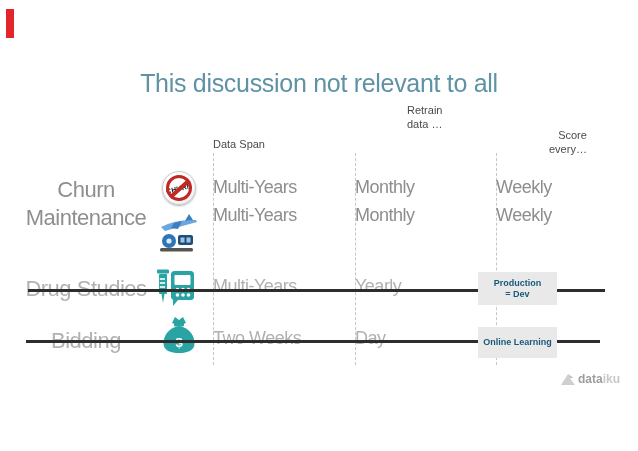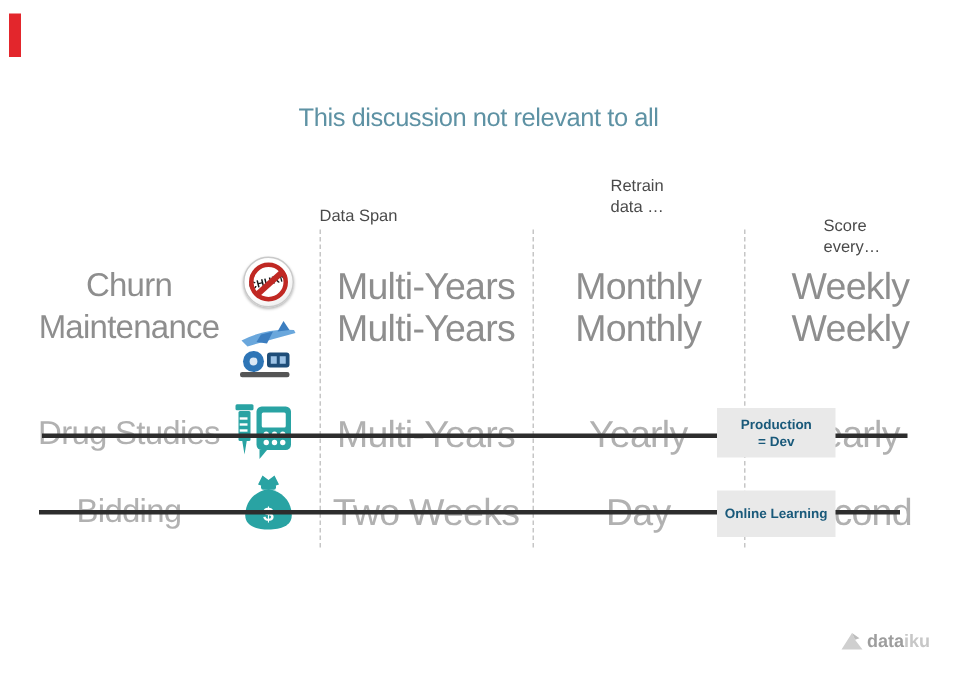--- a/index.html
+++ b/index.html
@@ -1,29 +1,29 @@
 <!DOCTYPE html>
 <html><head>
 <meta charset="utf-8">
 <style>
   html,body{margin:0;padding:0;background:#fff;}
   .slide{position:relative;width:638px;height:451px;background:#ffffff;overflow:hidden;
          font-family:"Liberation Sans",sans-serif;}
   .accent-bar{position:absolute;left:6px;top:9px;width:8px;height:29px;background:#e3262c;}
   .title{position:absolute;left:0;top:69px;width:100%;text-align:center;
-         font-size:17px;font-weight:300;color:#5e92a4;letter-spacing:-0.3px;}
+         font-size:25px;font-weight:300;color:#5e92a4;letter-spacing:-0.3px;}
   .col-head{position:absolute;font-size:11px;color:#4a4a4a;line-height:14px;}
   #head-span{left:213px;top:137px;width:142px;text-align:left;}
-  #head-retrain{left:407px;top:117px;text-align:center;}
-  #head-score{left:549px;top:128px;text-align:left;margin-top:16px;}
+  #head-retrain{left:407px;top:103px;text-align:center;}
+  #head-score{left:549px;top:128px;text-align:right;}
   .vline{position:absolute;top:153px;height:212px;width:0;border-left:1px dashed #c6c6c6;}
   .v1{left:213px}.v2{left:355px}.v3{left:496px}
   .row-label{position:absolute;left:0;width:172px;text-align:center;
              font-size:22px;font-weight:300;letter-spacing:-0.5px;color:#8e8e8e;z-index:1;}
-  .cell{position:absolute;text-align:center;font-size:25px;font-weight:300;
+  .cell{position:absolute;text-align:left;font-size:18px;font-weight:300;
         letter-spacing:-0.5px;color:#8e8e8e;z-index:1;}
   .muted{color:#b1b1b1;}
   .r0{top:177px}.r1{top:205px}.r2{top:276px}.r3{top:328px}
   .c0{left:213px;width:142px}.c1{left:355px;width:141px}.c2{left:496px;width:142px}
   .strike{position:absolute;height:3px;background:#2d2d2d;z-index:4;}
   #strike-drug{left:28px;top:289px;width:577px;}
   #strike-bid{left:26px;top:340px;width:574px;}
   .icon{position:absolute;z-index:2;}
   #icon-churn{left:162px;top:171px;width:34px;height:34px;}
   #icon-maint{left:156px;top:211px;width:44px;height:42px;}
@@ -45,21 +45,21 @@
            font-size:9px;font-weight:700;display:flex;flex-direction:column;
            align-items:center;justify-content:center;text-align:center;z-index:6;
            line-height:11px;}
   #callout-prod{top:272px;height:33px;}
   #callout-online{top:327px;height:31px;}
   
   .logo{position:absolute;left:560px;top:371px;display:flex;align-items:flex-end;
         font-size:12px;z-index:2;line-height:17px;}
   .logo svg{margin-right:2px;margin-bottom:2px;}
   .logo-data{color:#9d9d9d;font-weight:700;}
-  .logo-iku{color:#c7c7c7;font-weight:700;margin-top:48px;}
+  .logo-iku{color:#c7c7c7;font-weight:700;}
 </style>
 </head>
 <body>
 
 <div class="slide">
 
   <div class="accent-bar"></div>
 
   <div class="title">This discussion not relevant to all</div>
 

